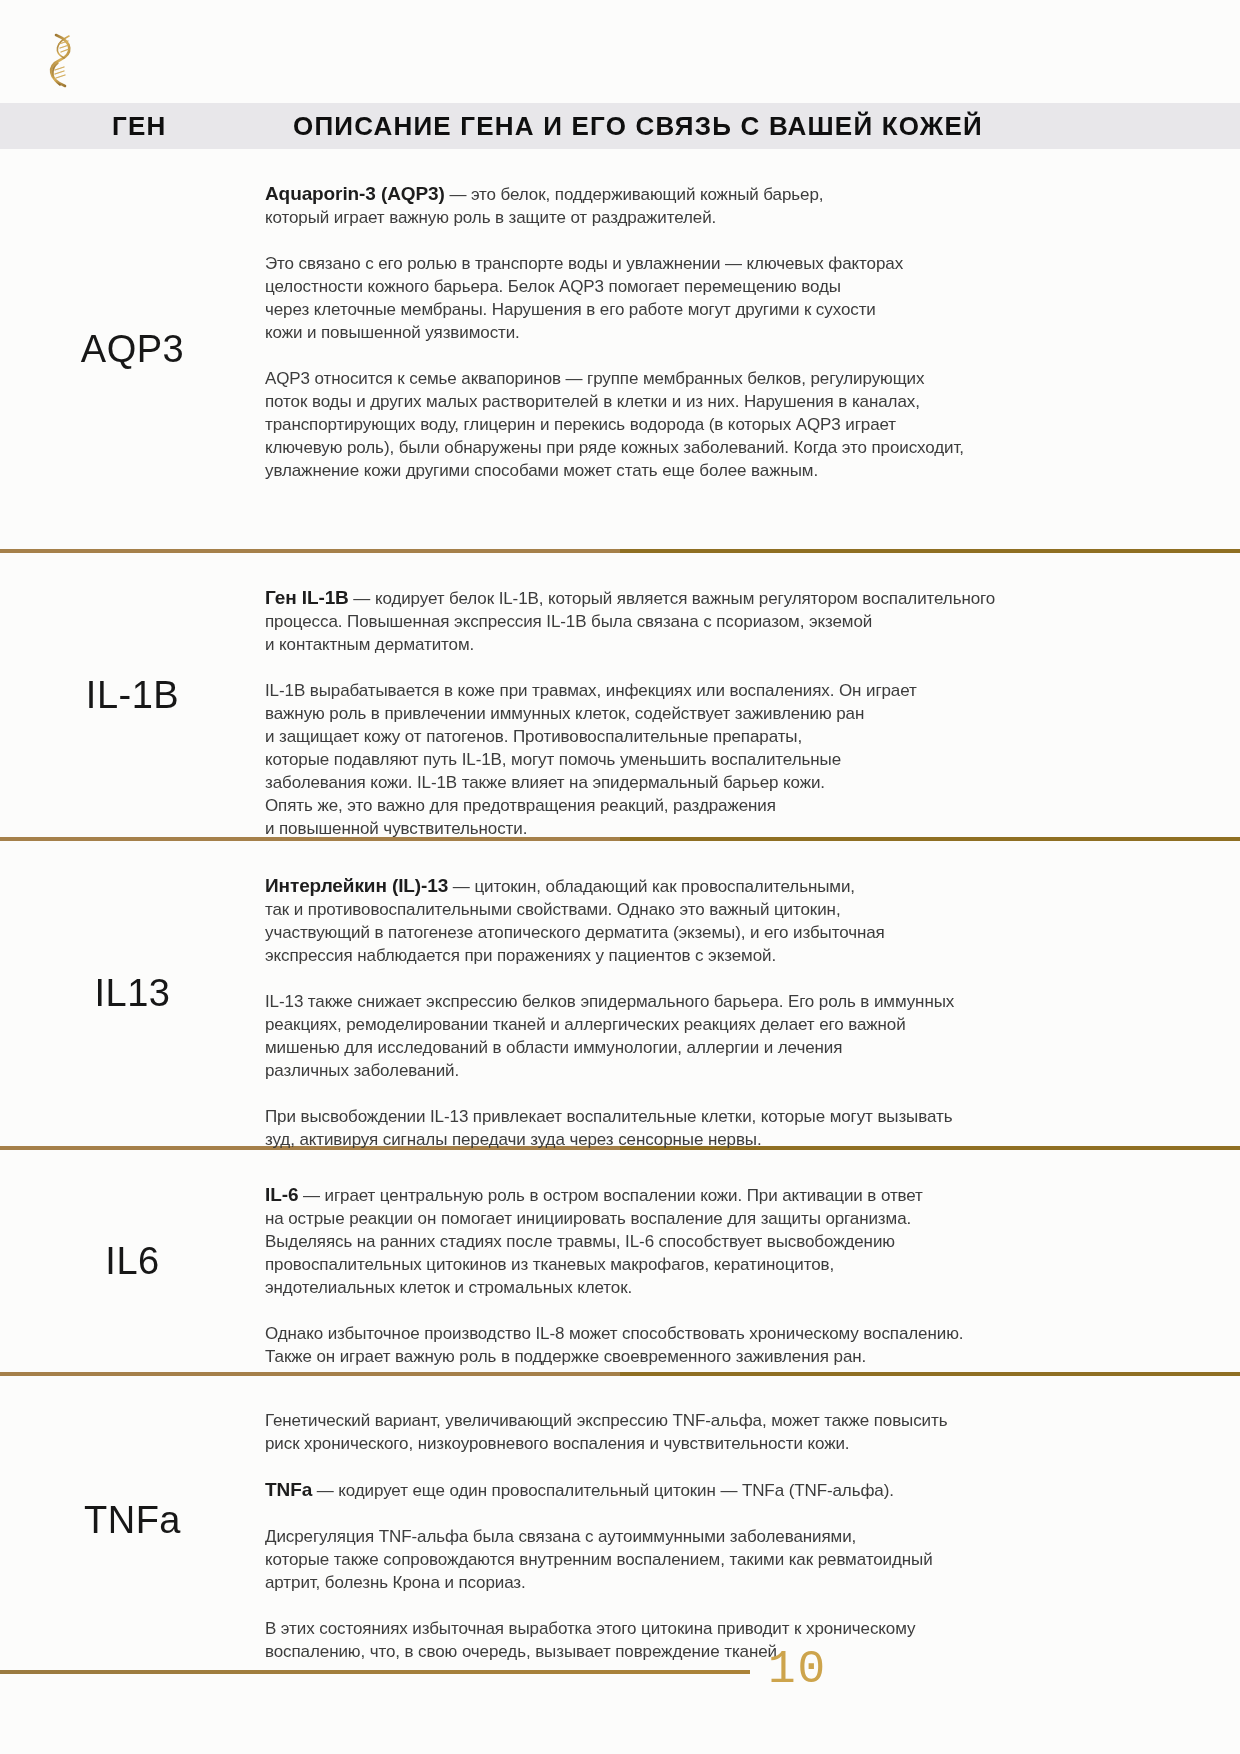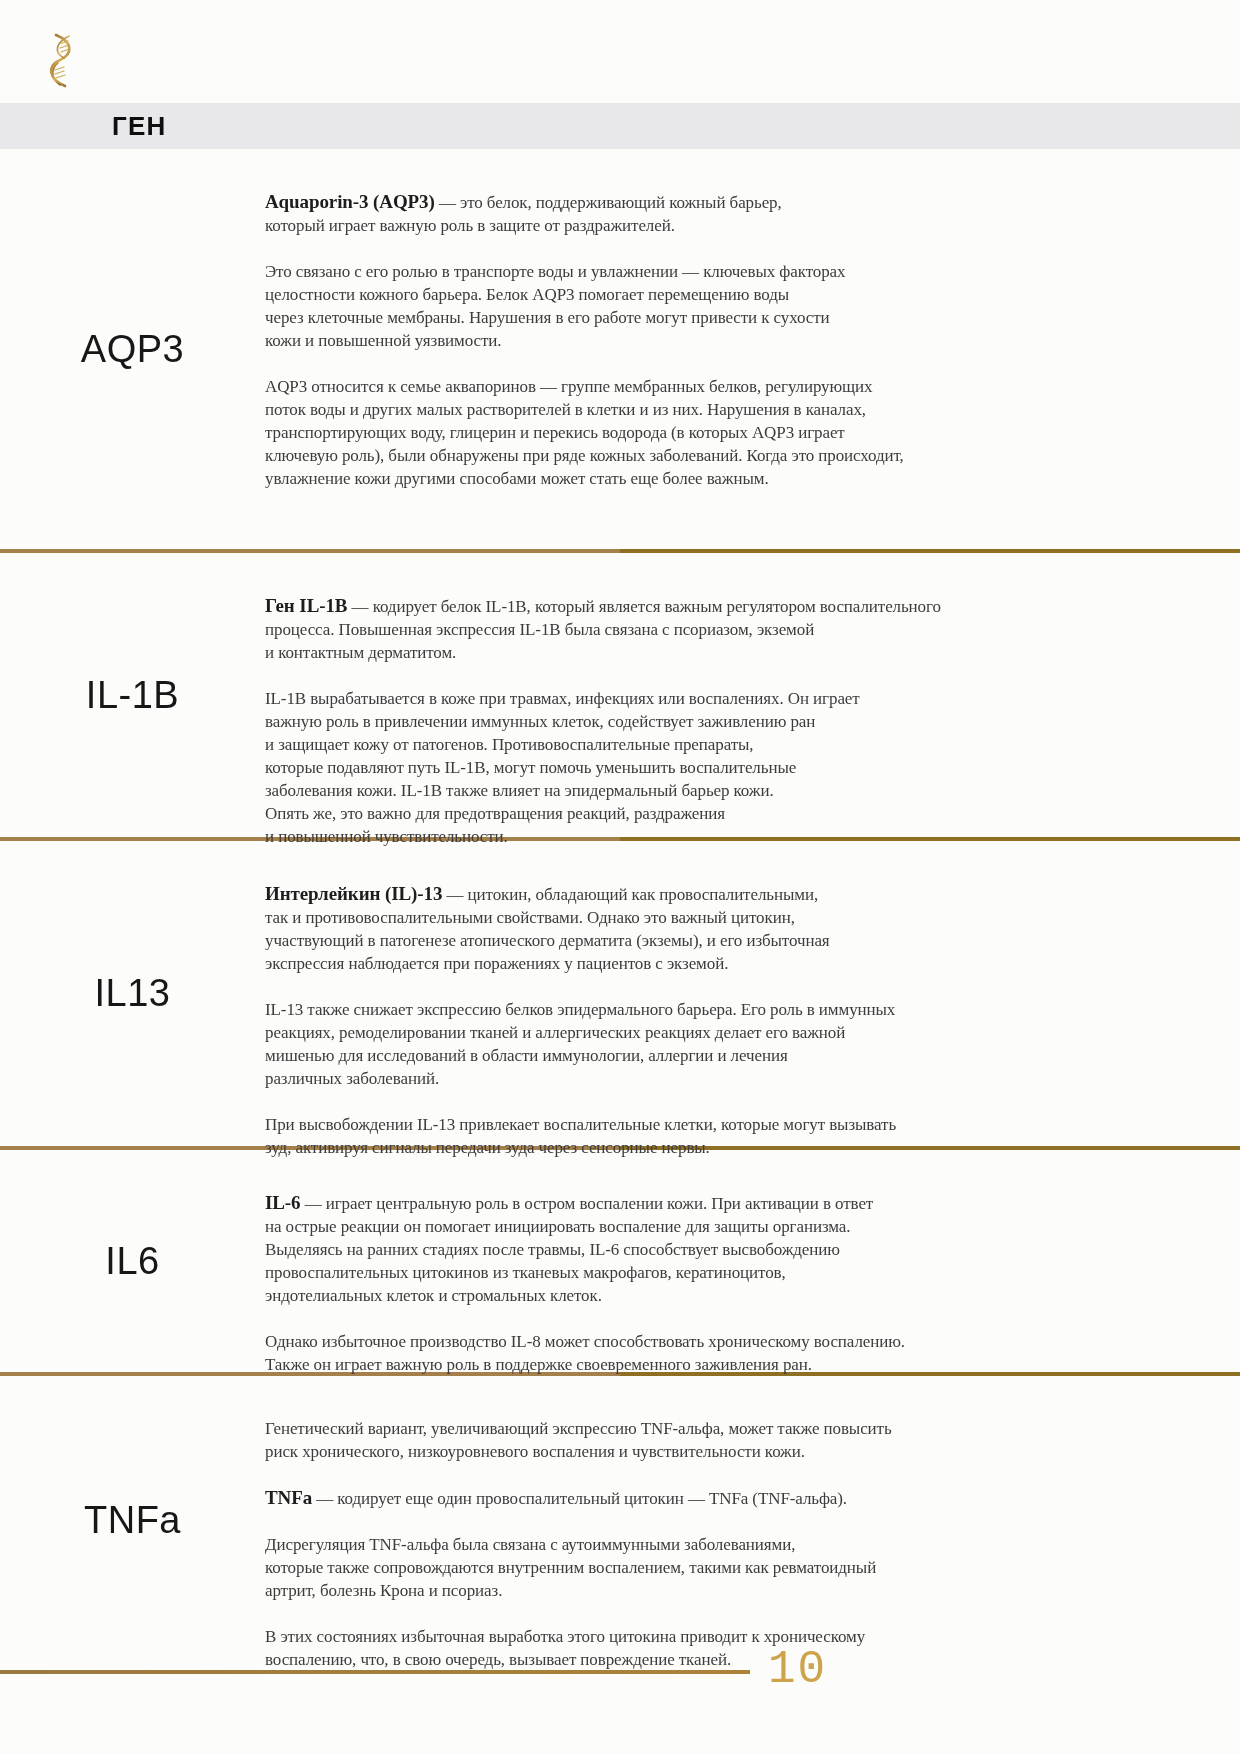--- a/index.html
+++ b/index.html
@@ -43,21 +43,21 @@
     display:flex; align-items:center; justify-content:center;
     font-size:38px; font-weight:400; color:#171717;
     letter-spacing:0.5px;
   }
   .text-cell {
     flex:1 1 auto;
     padding:33px 60px 0 0;
     font-size:17px; line-height:23px; color:#3c3c3c;
     letter-spacing:-0.1px;
   }
-  .text-cell p { margin:8px 0 23px 0; white-space:pre-line;font-family:Liberation Serif, serif; }
+  .text-cell p { margin:0 0 23px 0; white-space:pre-line; }
   .text-cell b { font-size:19px; font-weight:700; color:#1d1d1d; }
   .footer-rule {
     position:absolute; left:0; top:1670px;
     width:750px; height:4px;
     background:linear-gradient(90deg,#9a7a40 0%,#ab8338 100%);
   }
   .page-number {
     position:absolute; left:768px; top:1644px;
     font-size:46px; font-weight:300; color:#cda44c;
     font-family:Liberation Mono, monospace;
@@ -85,32 +85,33 @@
       <line x1="14" y1="16" x2="23" y2="13"></line>
       <line x1="15" y1="20" x2="23" y2="17"></line>
       <line x1="9" y1="38" x2="18" y2="35"></line>
       <line x1="9" y1="42" x2="18" y2="39"></line>
       <line x1="10" y1="46" x2="19" y2="43"></line>
     </g>
   </svg>
 
   <div class="header-bar">
     <div class="header-gene">ГЕН</div>
+    <div class="header-desc">ОПИСАНИЕ ГЕНА И ЕГО СВЯЗЬ С ВАШЕЙ КОЖЕЙ</div>
   </div>
 
   <div class="rows">
 
     <div class="row row-aqp3">
       <div class="gene-cell">AQP3</div>
       <div class="text-cell">
         <p><b>Aquaporin-3 (AQP3)</b><span> — это белок, поддерживающий кожный барьер,
 который играет важную роль в защите от раздражителей.</span></p>
         <p><span>Это связано с его ролью в транспорте воды и увлажнении — ключевых факторах
 целостности кожного барьера. Белок AQP3 помогает перемещению воды
-через клеточные мембраны. Нарушения в его работе могут привести к сухости
+через клеточные мембраны. Нарушения в его работе могут другими к сухости
 кожи и повышенной уязвимости.</span></p>
         <p><span>AQP3 относится к семье аквапоринов — группе мембранных белков, регулирующих
 поток воды и других малых растворителей в клетки и из них. Нарушения в каналах,
 транспортирующих воду, глицерин и перекись водорода (в которых AQP3 играет
 ключевую роль), были обнаружены при ряде кожных заболеваний. Когда это происходит,
 увлажнение кожи другими способами может стать еще более важным.</span></p>
       </div>
     </div>
     <div class="divider"></div>
 

